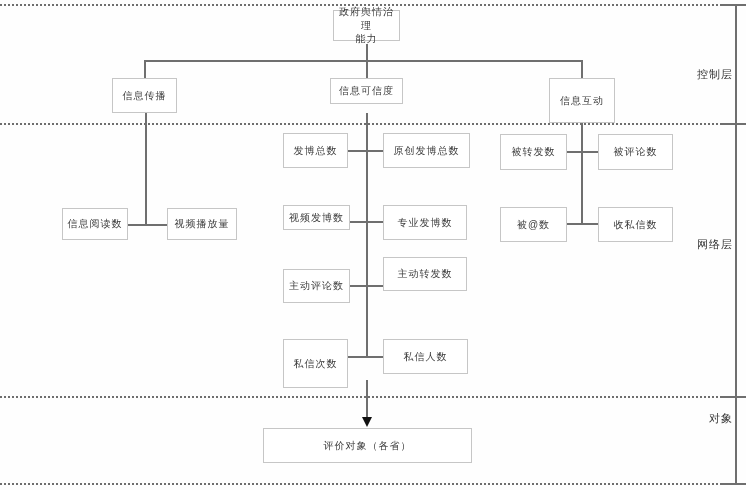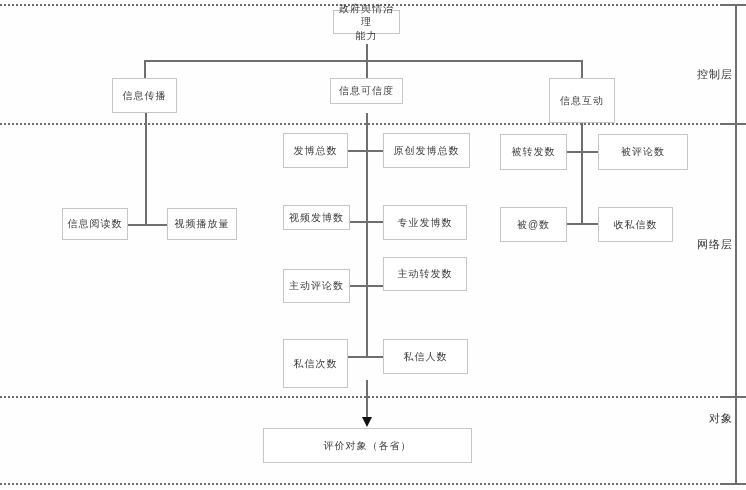--- a/index.html
+++ b/index.html
@@ -76,39 +76,39 @@
   <div class="line h-line" style="left:350px;top:285px;width:33px"></div>
   <div class="line h-line" style="left:348px;top:356px;width:35px"></div>
 
   <div class="line v-line" style="left:581px;top:113px;height:112px"></div>
   <div class="line h-line" style="left:567px;top:151px;width:31px"></div>
   <div class="line h-line" style="left:567px;top:223px;width:31px"></div>
 
   <div class="line v-line" style="left:365.5px;top:380px;height:38px"></div>
   <div class="arrow-head" style="left:361.5px;top:417px"></div>
 
-  <div class="box" style="left:333px;top:10px;width:67px;height:24px">政府舆情治理
+  <div class="box" style="left:333px;top:10px;width:67px;height:31px">政府舆情治理
 能力</div>
 
   <div class="box" style="left:112px;top:78px;width:65px;height:35px">信息传播</div>
   <div class="box" style="left:330px;top:78px;width:73px;height:26px">信息可信度</div>
   <div class="box" style="left:549px;top:78px;width:66px;height:45px">信息互动</div>
 
   <div class="box" style="left:62px;top:208px;width:66px;height:32px">信息阅读数</div>
   <div class="box" style="left:167px;top:208px;width:70px;height:32px">视频播放量</div>
 
   <div class="box" style="left:283px;top:133px;width:65px;height:35px">发博总数</div>
   <div class="box" style="left:383px;top:133px;width:87px;height:35px">原创发博总数</div>
   <div class="box" style="left:283px;top:205px;width:67px;height:25px">视频发博数</div>
   <div class="box" style="left:383px;top:205px;width:84px;height:35px">专业发博数</div>
   <div class="box" style="left:283px;top:269px;width:67px;height:34px">主动评论数</div>
   <div class="box" style="left:383px;top:257px;width:84px;height:34px">主动转发数</div>
   <div class="box" style="left:283px;top:339px;width:65px;height:49px">私信次数</div>
   <div class="box" style="left:383px;top:339px;width:85px;height:35px">私信人数</div>
 
   <div class="box" style="left:500px;top:134px;width:67px;height:36px">被转发数</div>
-  <div class="box" style="left:598px;top:134px;width:90px;height:36px">被评论数</div>
+  <div class="box" style="left:598px;top:134px;width:75px;height:36px">被评论数</div>
   <div class="box" style="left:500px;top:207px;width:67px;height:35px">被@数</div>
   <div class="box" style="left:598px;top:207px;width:75px;height:35px">收私信数</div>
 
   <div class="box" style="left:263px;top:428px;width:209px;height:35px">评价对象（各省）</div>
 
 </div>
 
 </body></html>

